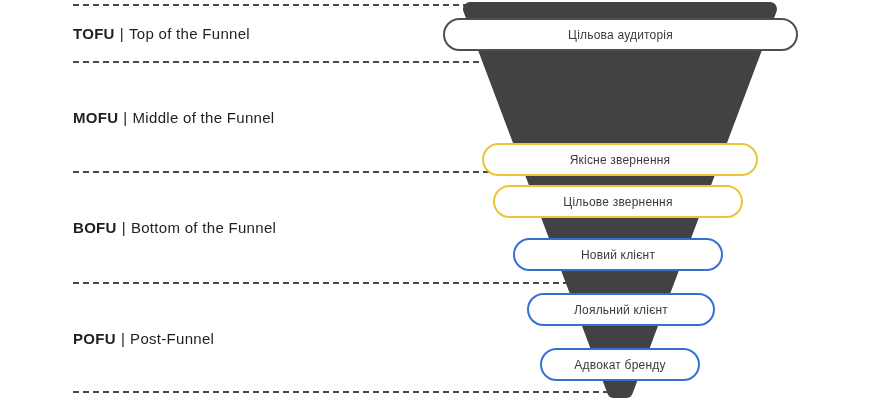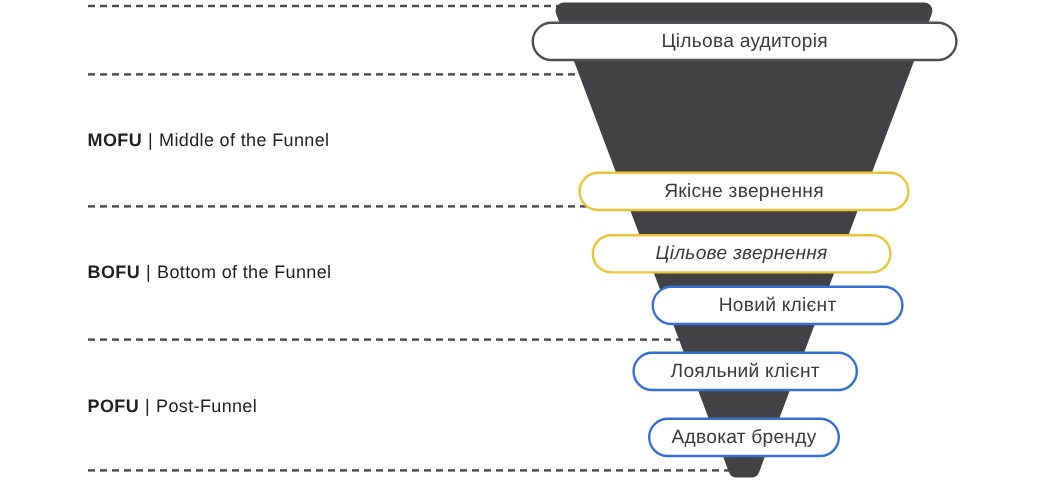--- a/index.html
+++ b/index.html
@@ -40,51 +40,54 @@
   .pill {
     position: absolute;
     height: 33px;
     background: var(--pill_bg, #ffffff);
     border: 2.5px solid #4f4f52;
     border-radius: 19px;
     box-sizing: border-box;
     display: flex;
     align-items: center;
     justify-content: center;
-    font-size: 16px;
+    font-size: 12px;
     letter-spacing: 0.2px;
     color: var(--stage_text, #3b3b3b);
     white-space: nowrap;
   }
 </style>
 </head>
 <body style="background: rgb(255, 255, 255);">
 
 <div class="canvas">
 
   <div class="divider" style="top:4px;   width:392px"></div>
   <div class="divider" style="top:61px;  width:414px"></div>
   <div class="divider" style="top:171px; width:454px"></div>
   <div class="divider" style="top:282px; width:494px"></div>
   <div class="divider" style="top:391px; width:535px"></div>
 
+  <div class="section-label" style="top:24px">
+    <span class="acr">TOFU</span><span class="sep">|</span><span class="nm">Top of the Funnel</span>
+  </div>
   <div class="section-label" style="top:218px">
     <span class="acr">BOFU</span><span class="sep">|</span><span class="nm">Bottom of the Funnel</span>
   </div>
   <div class="section-label" style="top:108px">
     <span class="acr">MOFU</span><span class="sep">|</span><span class="nm">Middle of the Funnel</span>
   </div>
   <div class="section-label" style="top:329px">
     <span class="acr">POFU</span><span class="sep">|</span><span class="nm">Post-Funnel</span>
   </div>
 
   <svg class="funnel-svg" width="870" height="400" viewBox="0 0 870 400" aria-hidden="true">
     <path d="M 470 9 L 770 9 L 626 391 L 614 391 Z" stroke-width="14" stroke-linejoin="round" stroke-linecap="round" style="fill: rgb(66, 66, 69); stroke: rgb(66, 66, 69);"></path>
   </svg>
 
   <div class="pill" style="left: 443px; top: 18px; width: 355px; border-color: rgb(79, 79, 82);">Цільова аудиторія</div>
   <div class="pill" style="left: 482px; top: 143px; width: 276px; border-color: rgb(237, 196, 54);">Якісне звернення</div>
-  <div class="pill" style="left: 493px; top: 195px; width: 250px; border-color: rgb(237, 196, 54); font-style: italic;">Цільове звернення</div>
-  <div class="pill" style="left: 543px; top: 238px; width: 210px; border-color: rgb(52, 112, 212); text-align: right;">Новий клієнт</div>
+  <div class="pill" style="left: 493px; top: 185px; width: 250px; border-color: rgb(237, 196, 54);">Цільове звернення</div>
+  <div class="pill" style="left: 513px; top: 238px; width: 210px; border-color: rgb(52, 112, 212); text-align: right;">Новий клієнт</div>
   <div class="pill" style="left: 527px; top: 293px; width: 188px; border-color: rgb(52, 112, 212);">Лояльний клієнт</div>
   <div class="pill" style="left: 540px; top: 348px; width: 160px; border-color: rgb(52, 112, 212); text-align: right;">Адвокат бренду</div>
 
 </div>
 
 </body></html>

